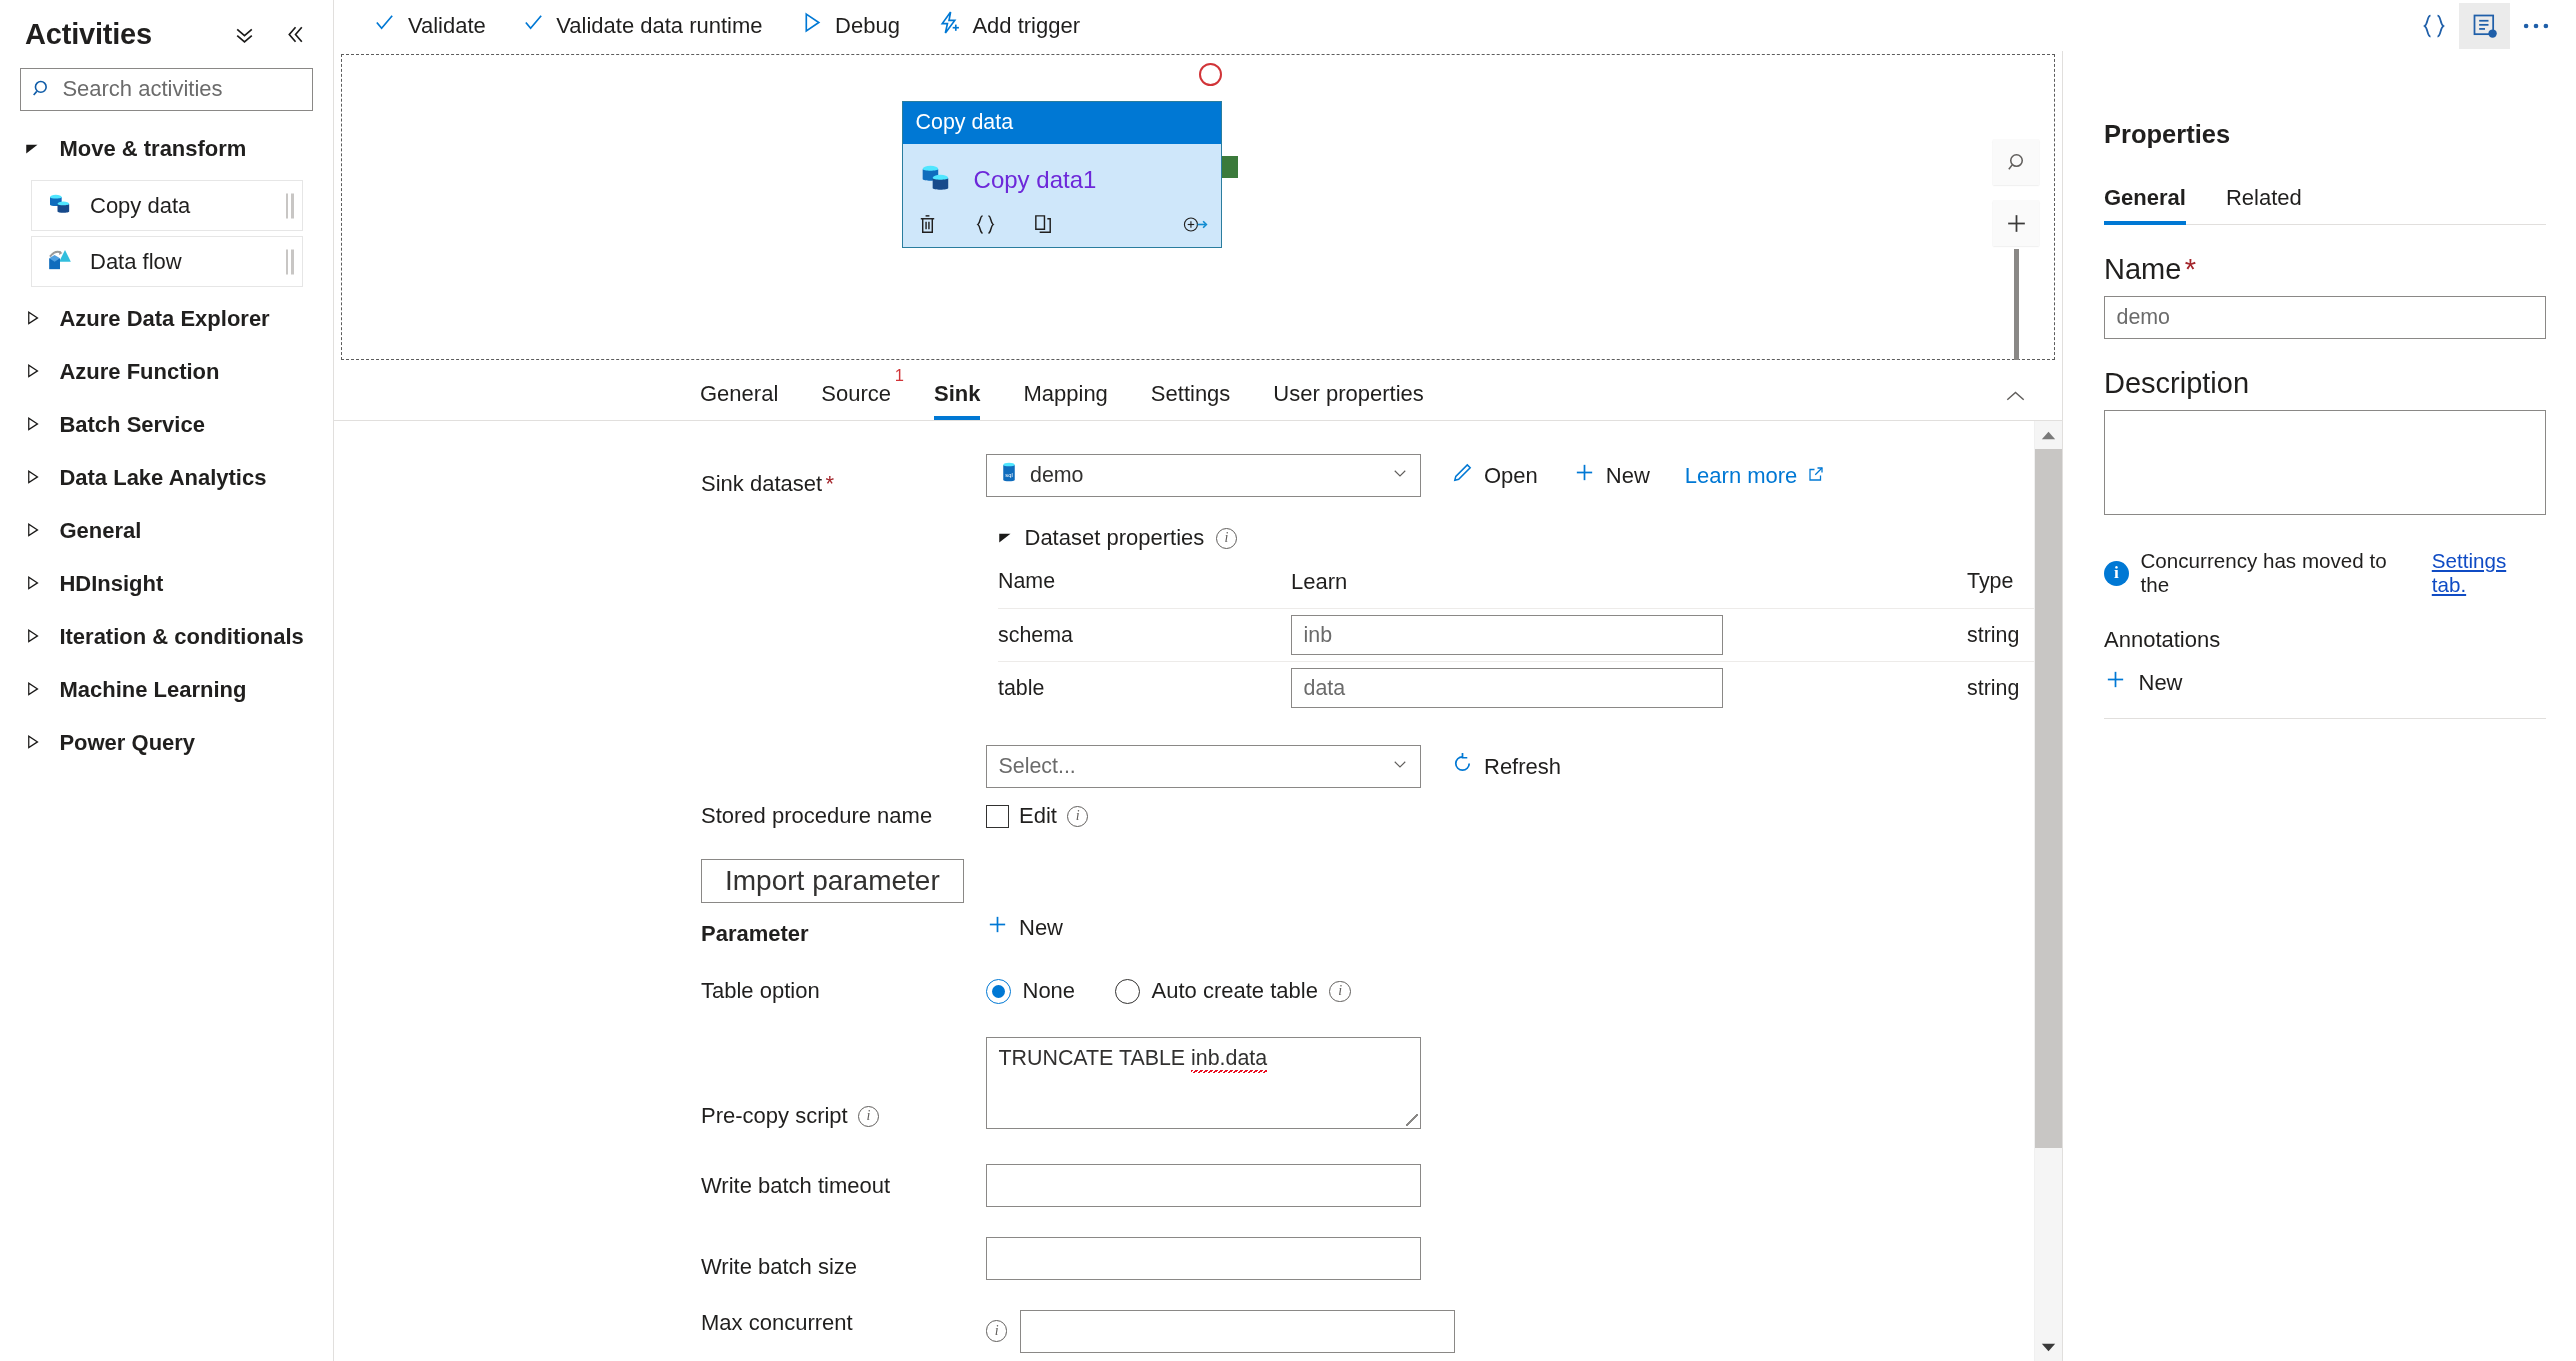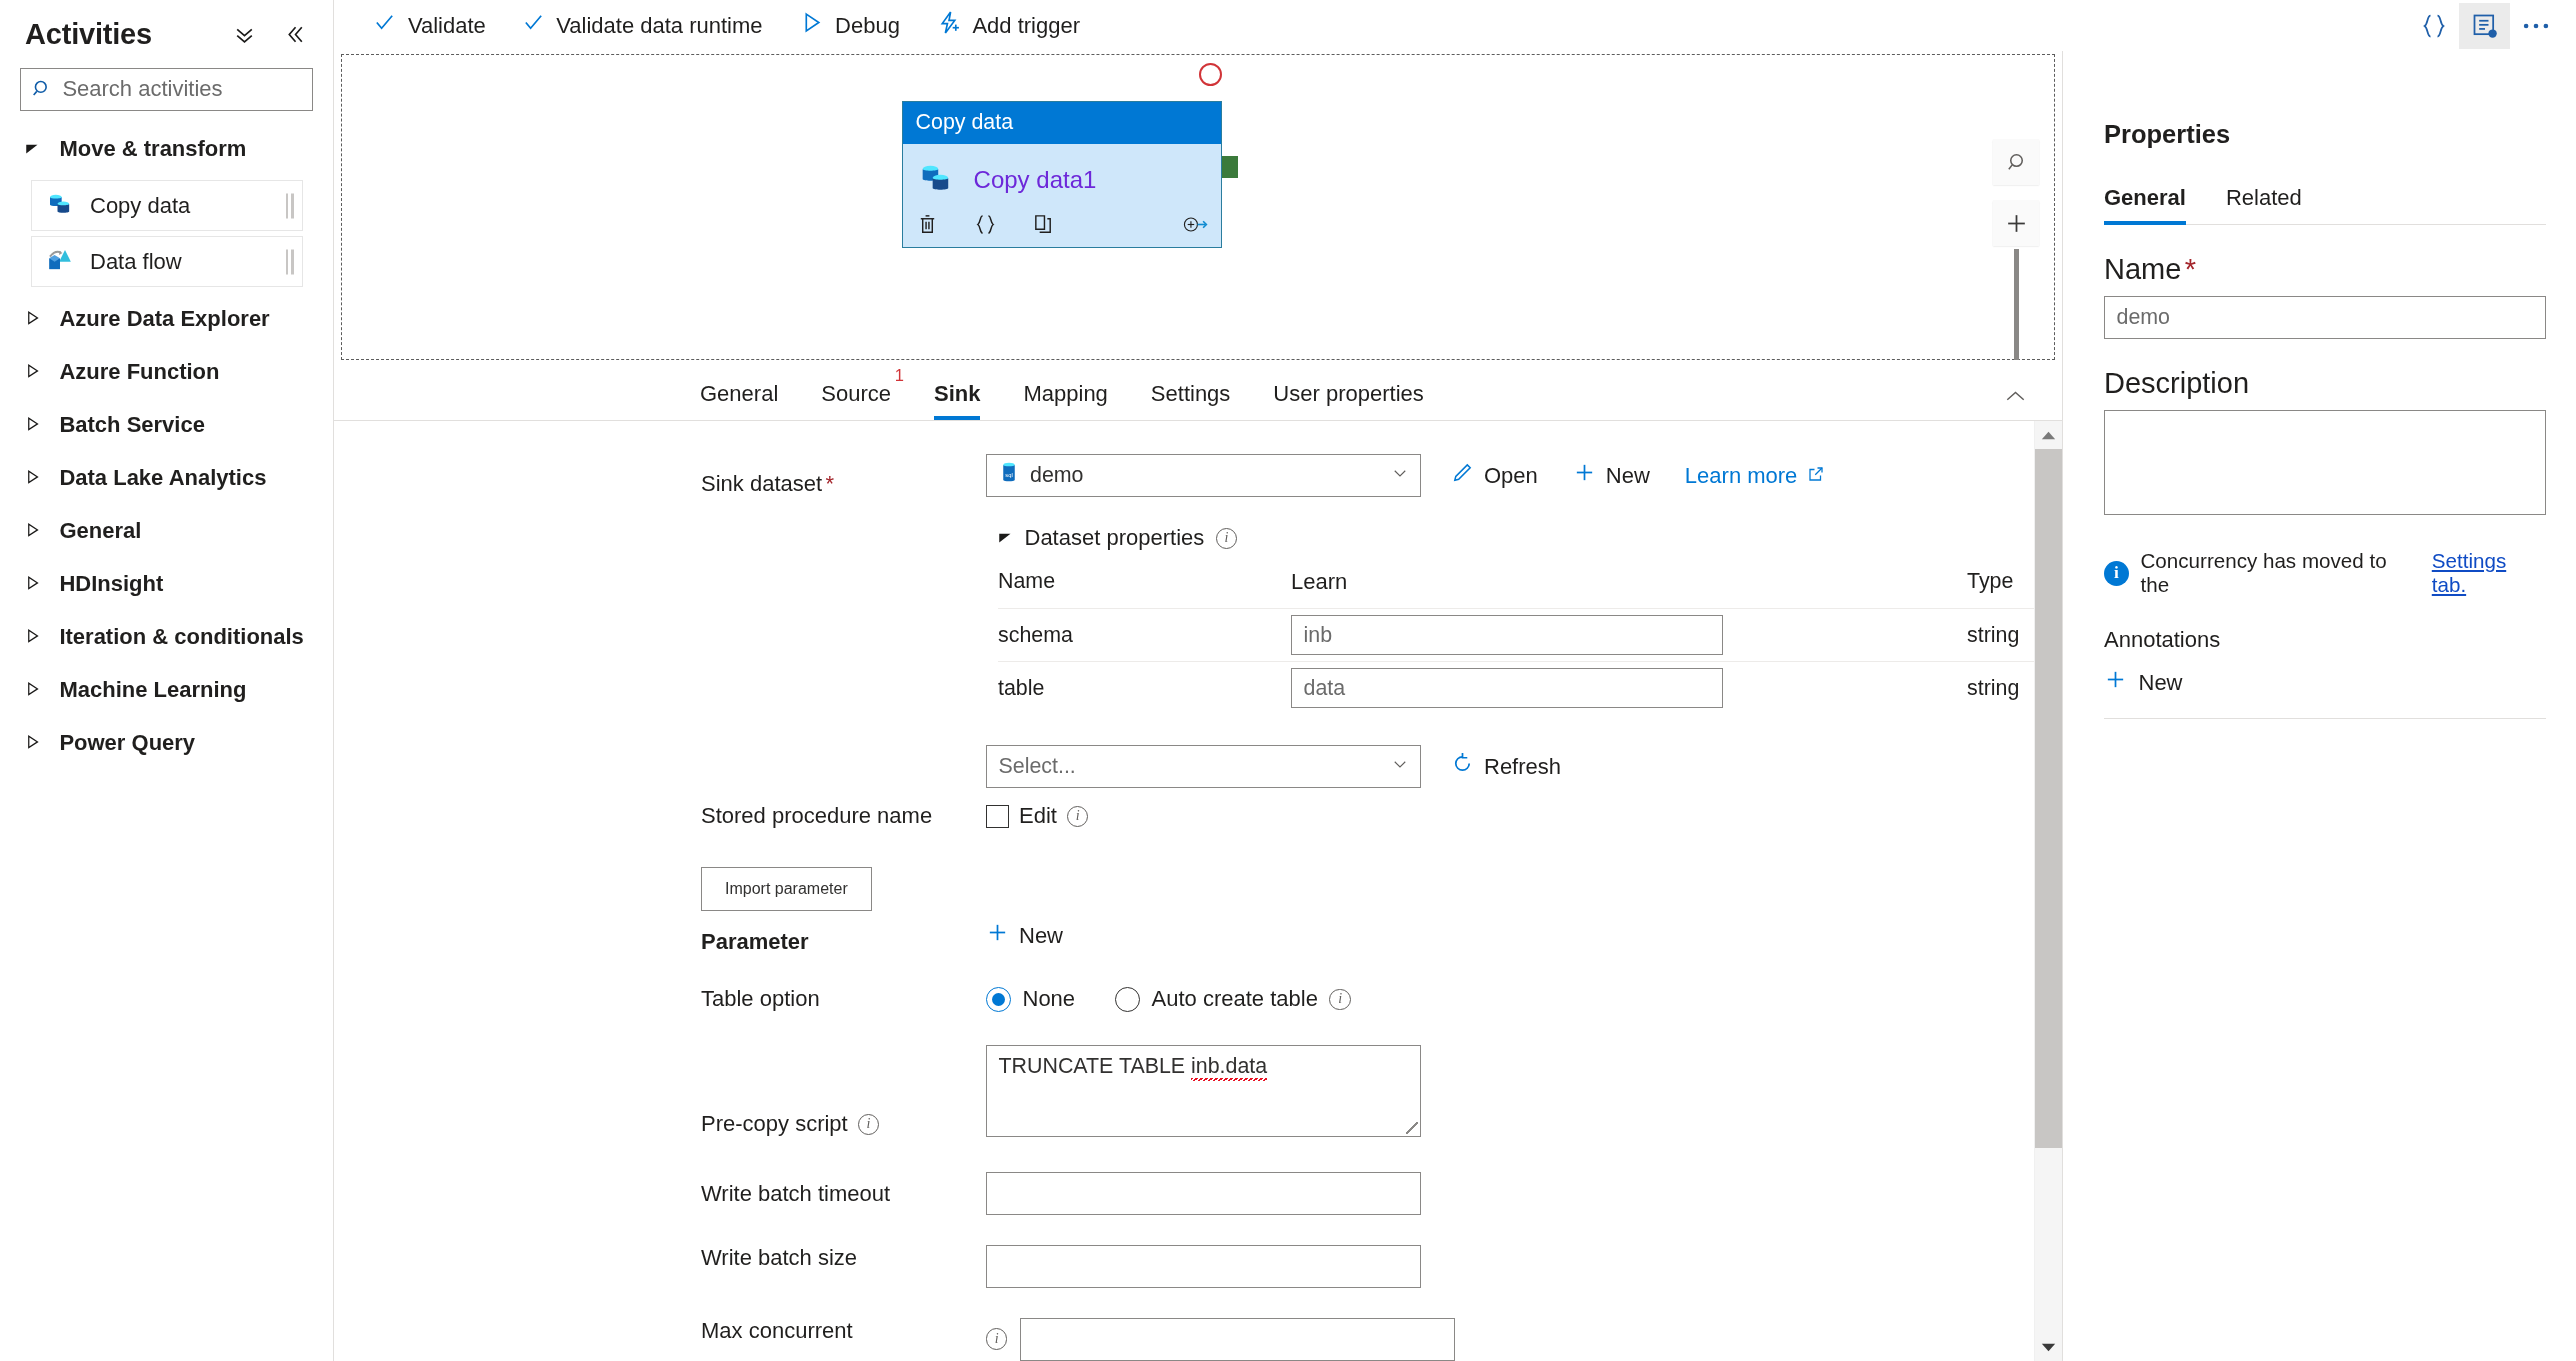--- a/index.html
+++ b/index.html
@@ -227,21 +227,21 @@
   }
   .radio.sel { border-color: #0078d4; }
   .radio.sel::after {
     content: ""; width: 13px; height: 13px; border-radius: 50%; background: #0078d4;
   }
   .optrow { display: flex; align-items: center; gap: 11.5px; font-size: 22px; cursor: pointer; }
 
   .btn-outline {
     display: inline-flex; align-items: center; justify-content: center;
     height: 44px; padding: 9px 23px; border: 0.8px solid #8a8886;
-    background: #fff; font-size: 16px; color: #323130; cursor: pointer; margin-top: 8px;
+    background: #fff; font-size: 28px; color: #323130; cursor: pointer;
   }
   .ta-fake {
     width: 435px; height: 92px; border: 0.8px solid #8a8886; background: #fff;
     padding: 8.2px 11.5px; font-size: 21.4px; color: #323130; position: relative;
   }
   .squiggle {
     border-bottom: 2.5px solid transparent;
     background-image: repeating-linear-gradient(135deg, #e81123 0 1.6px, transparent 1.6px 3.3px);
     background-repeat: repeat-x; background-position: 0 100%; background-size: 5px 3.3px;
     padding-bottom: 2.5px;
@@ -800,21 +800,21 @@
               </div>
             </div>
 
             <div class="frow" style="margin-top:35px;align-items:center;">
               <div class="flabel" style="padding-top:0;">Write batch timeout</div>
               <div class="fctl">
                 <input class="textbox-input" type="text" style="">
               </div>
             </div>
 
-            <div class="frow" style="margin-top:30px;align-items:flex-start;">
+            <div class="frow" style="margin-top:30px;align-items:flex-end;">
               <div class="flabel" style="padding-top:0;">Write batch size</div>
               <div class="fctl">
                 <input class="textbox-input" type="text" style="">
               </div>
             </div>
 
             <div class="frow" style="margin-top:30px;align-items:flex-start;">
               <div class="flabel" style="padding-top:0;">Max concurrent</div>
               <div class="fctl" style="display:flex;align-items:flex-start;gap:13px;">
                 <span class="info-i" style="margin-top:10px;">i</span>

